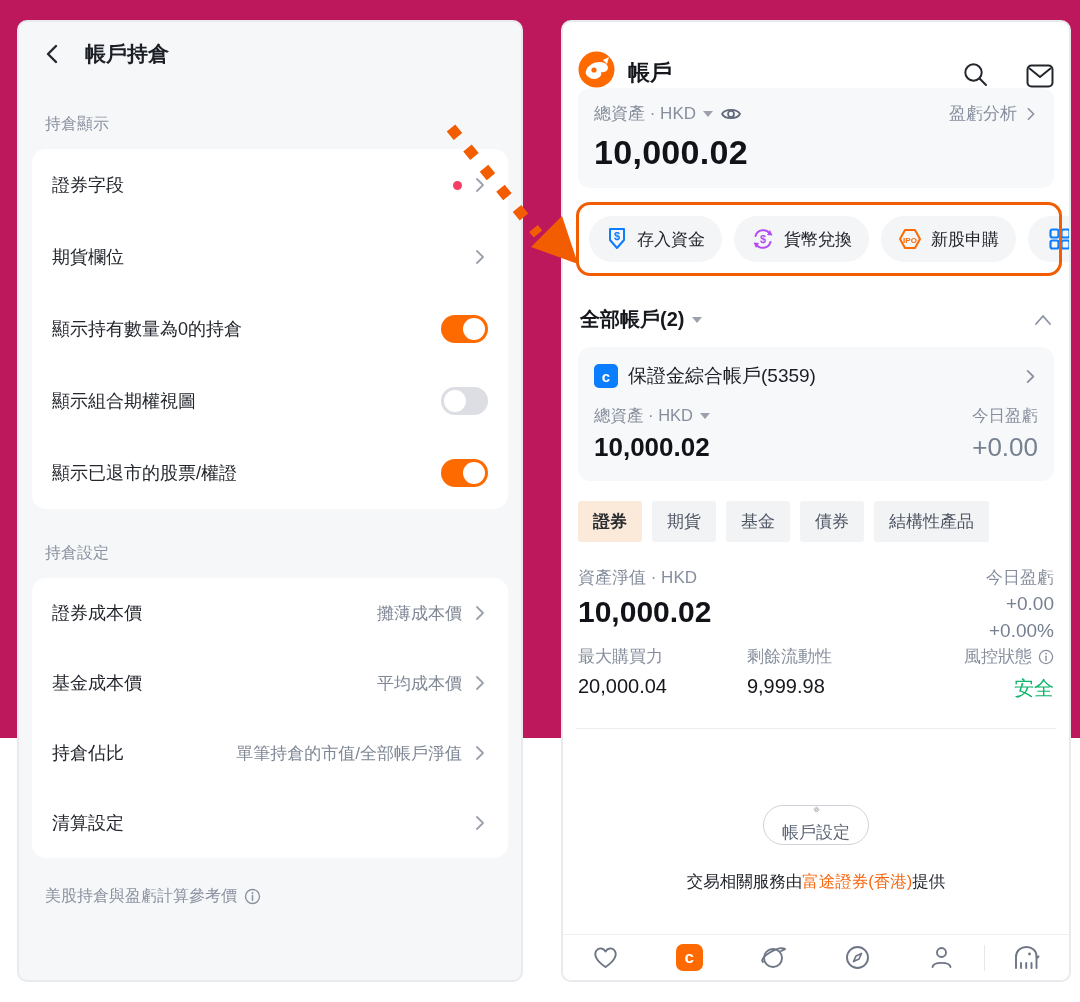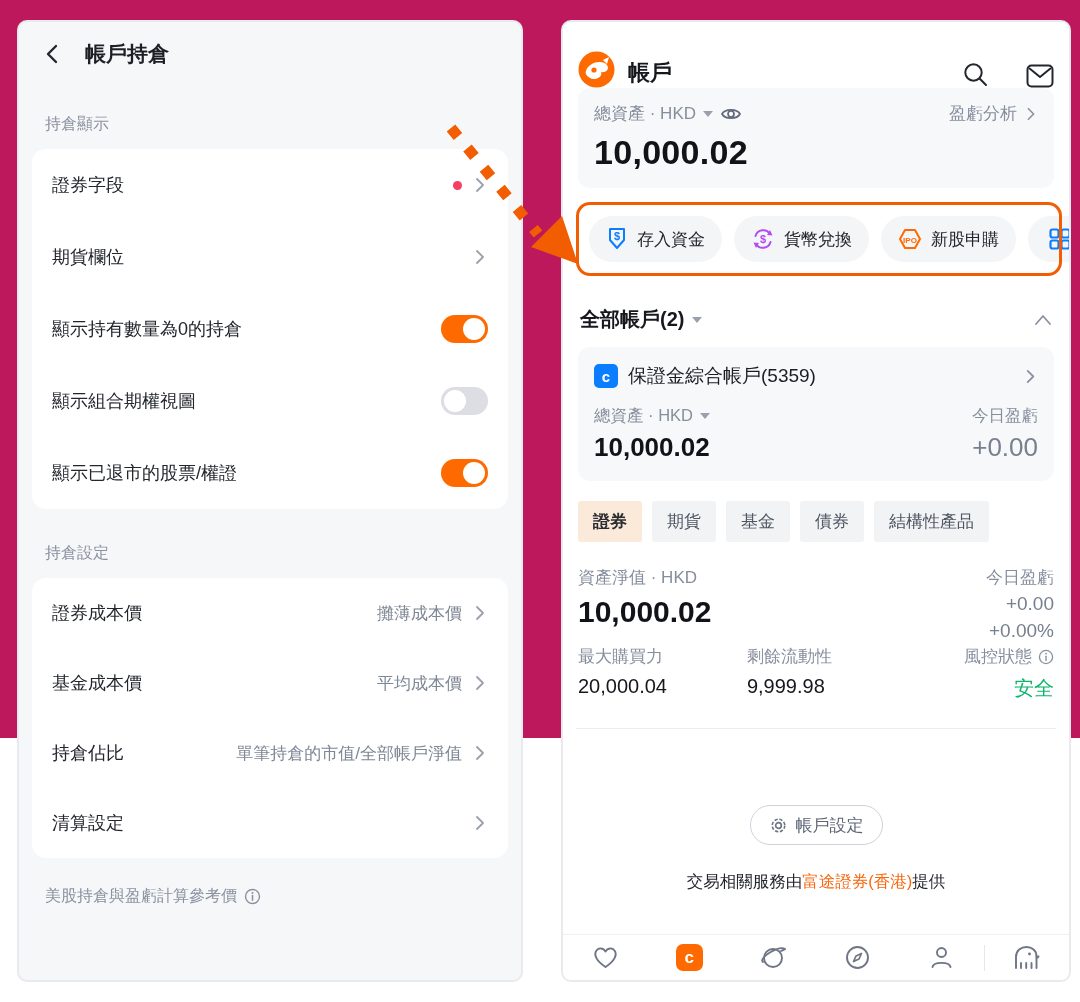--- a/index.html
+++ b/index.html
@@ -85,21 +85,21 @@
   .d-rowC { margin-top:1px; display:flex; }
   .d-col { display:flex; flex-direction:column; gap:7px; }
   .d-col.c1 { flex:1.1; } .d-col.c2 { flex:1; } .d-col.c3 { flex:1; align-items:flex-end; }
   .d-lbl { font-size:17px; color:#868e9d; display:flex; align-items:center; gap:6px; }
   .d-val { font-size:20px; color:#16181d; }
   .d-val.green { color:#0cb56b; }
 
   .divider { height:1px; background:#ededf0; margin:26px -2px 0; }
 
   .settings-pill { margin:76px auto 0; width:max-content; height:40px; border:1.5px solid #ced2d9; border-radius:21px;
-    padding:0 18px; display:flex; align-items:center; gap:8px; font-size:17px; color:#5d6575; background:#fff; }
+    padding:0 18px; display:flex; align-items:center; gap:8px; font-size:17px; color:#5d6575; background:#fff;flex-direction:column; }
 
   .disclaimer { margin-top:26px; text-align:center; font-size:16.5px; color:#23262e; }
   .disclaimer .brand { color:#f7670f; }
 
   .bottom-nav { position:absolute; left:0; right:0; bottom:0; height:46px; background:#fff;
     border-top:1px solid #eef0f3; border-radius:0 0 8px 8px; display:flex; align-items:center; }
   .nav-item { flex:1; display:flex; align-items:center; justify-content:center; }
   .nav-active-badge { width:27px; height:27px; border-radius:7px; background:#fe6a00; color:#fff;
     font-weight:bold; font-size:17px; display:flex; align-items:center; justify-content:center; }
   .nav-divider { width:1px; height:26px; background:#e4e7eb; flex:none; }

